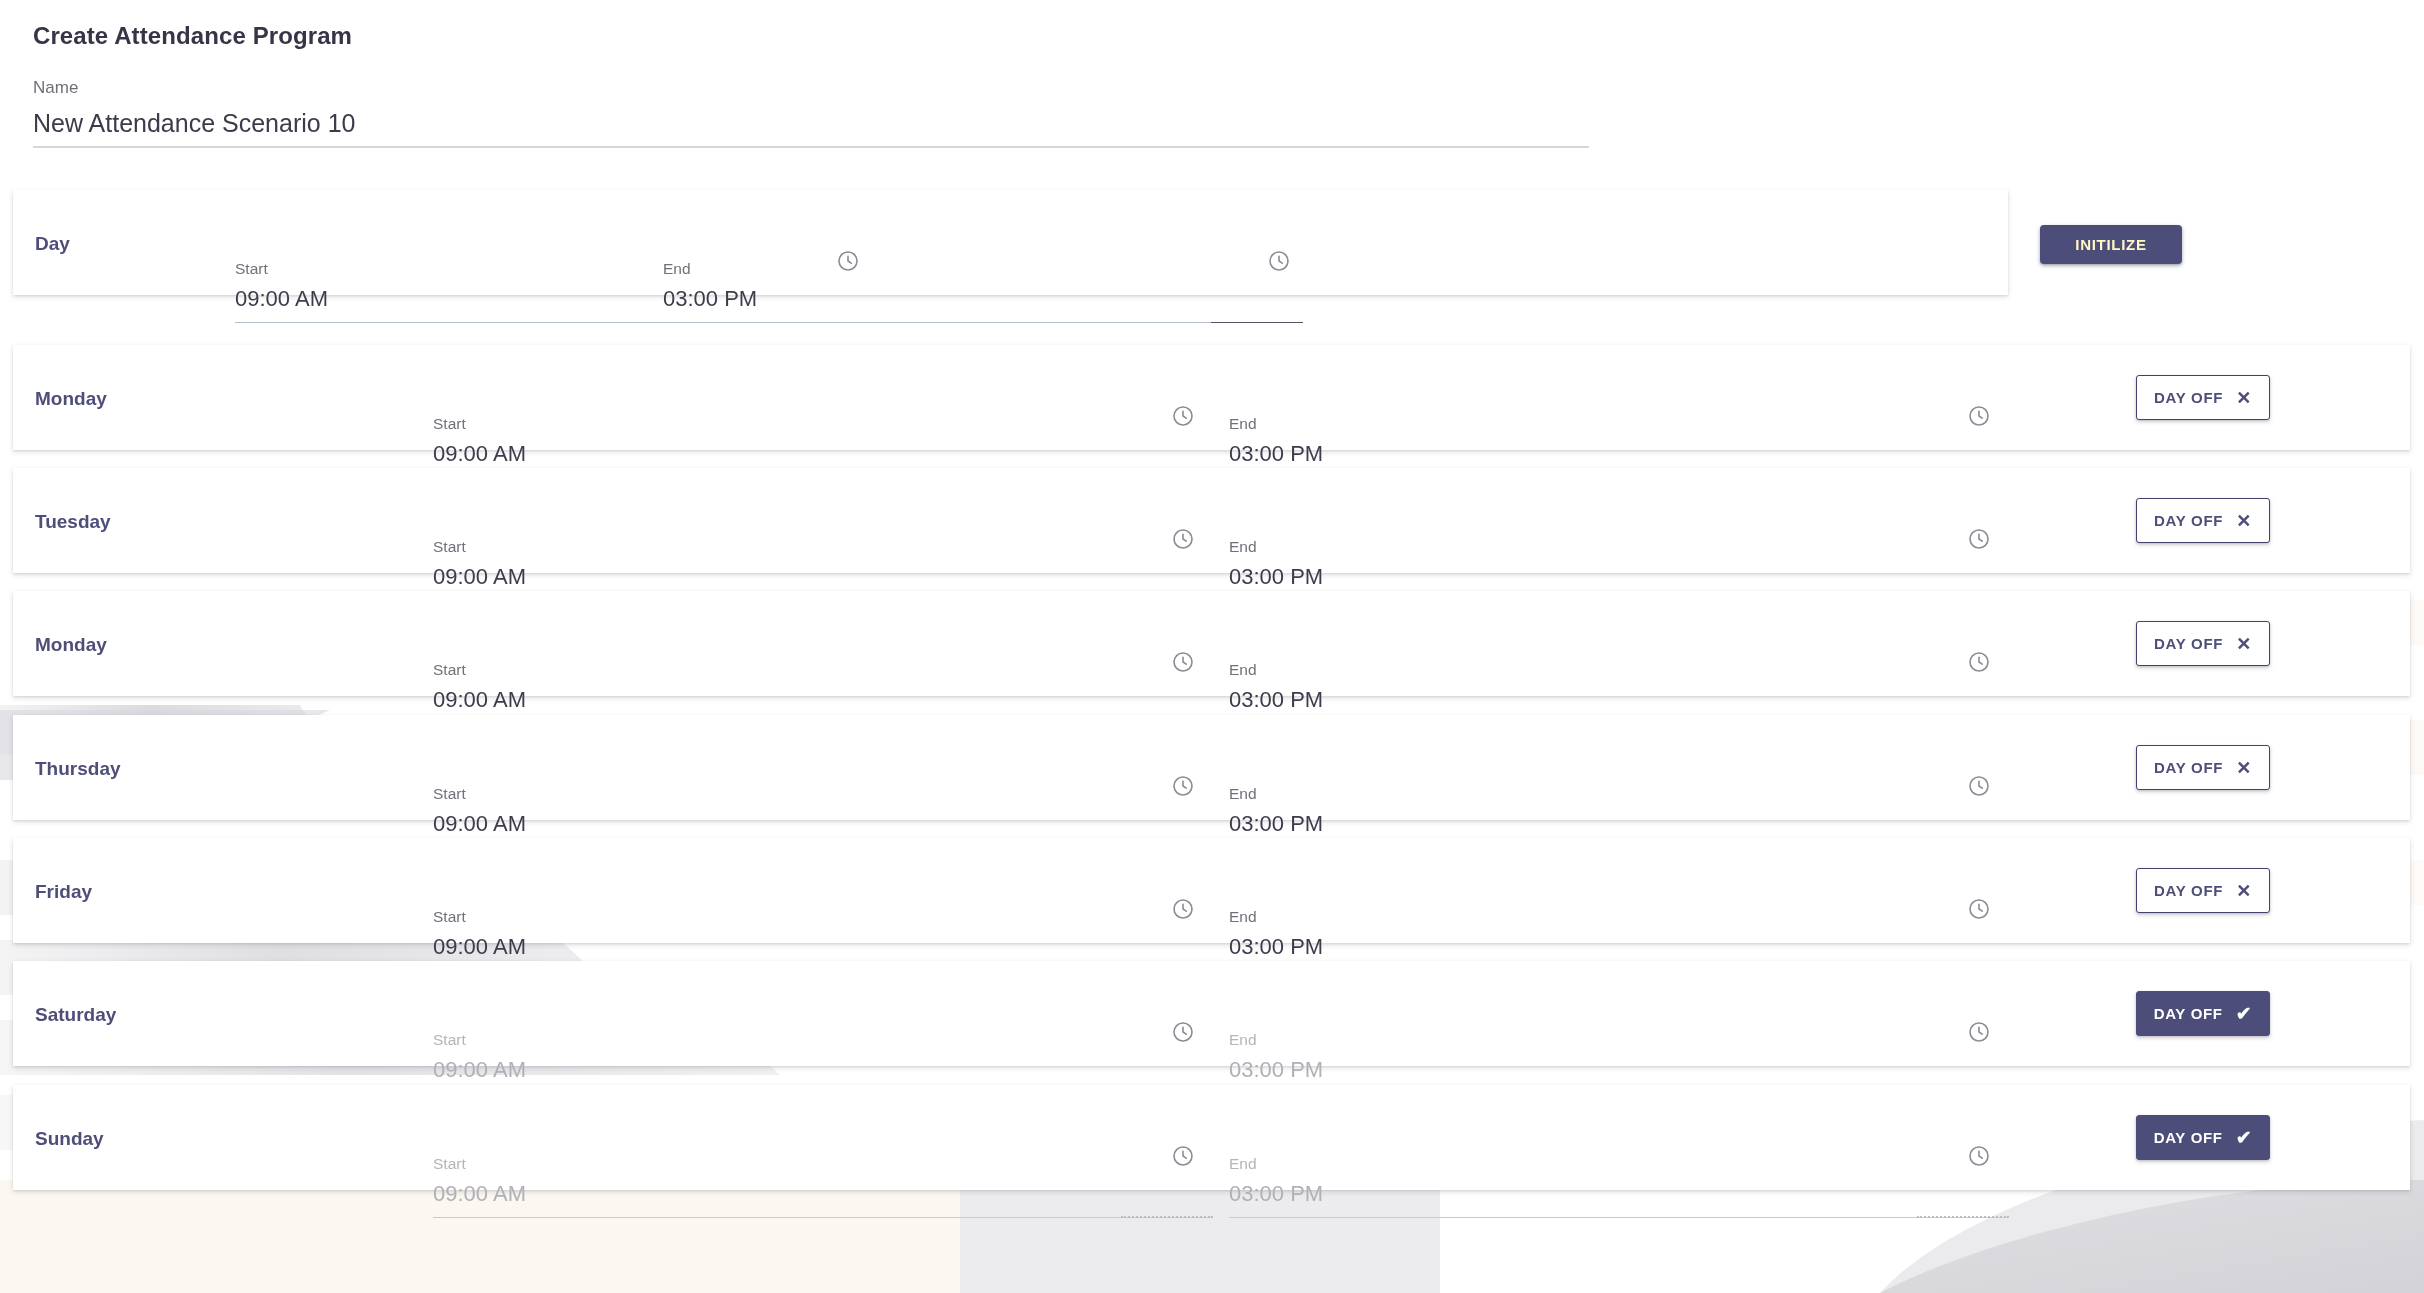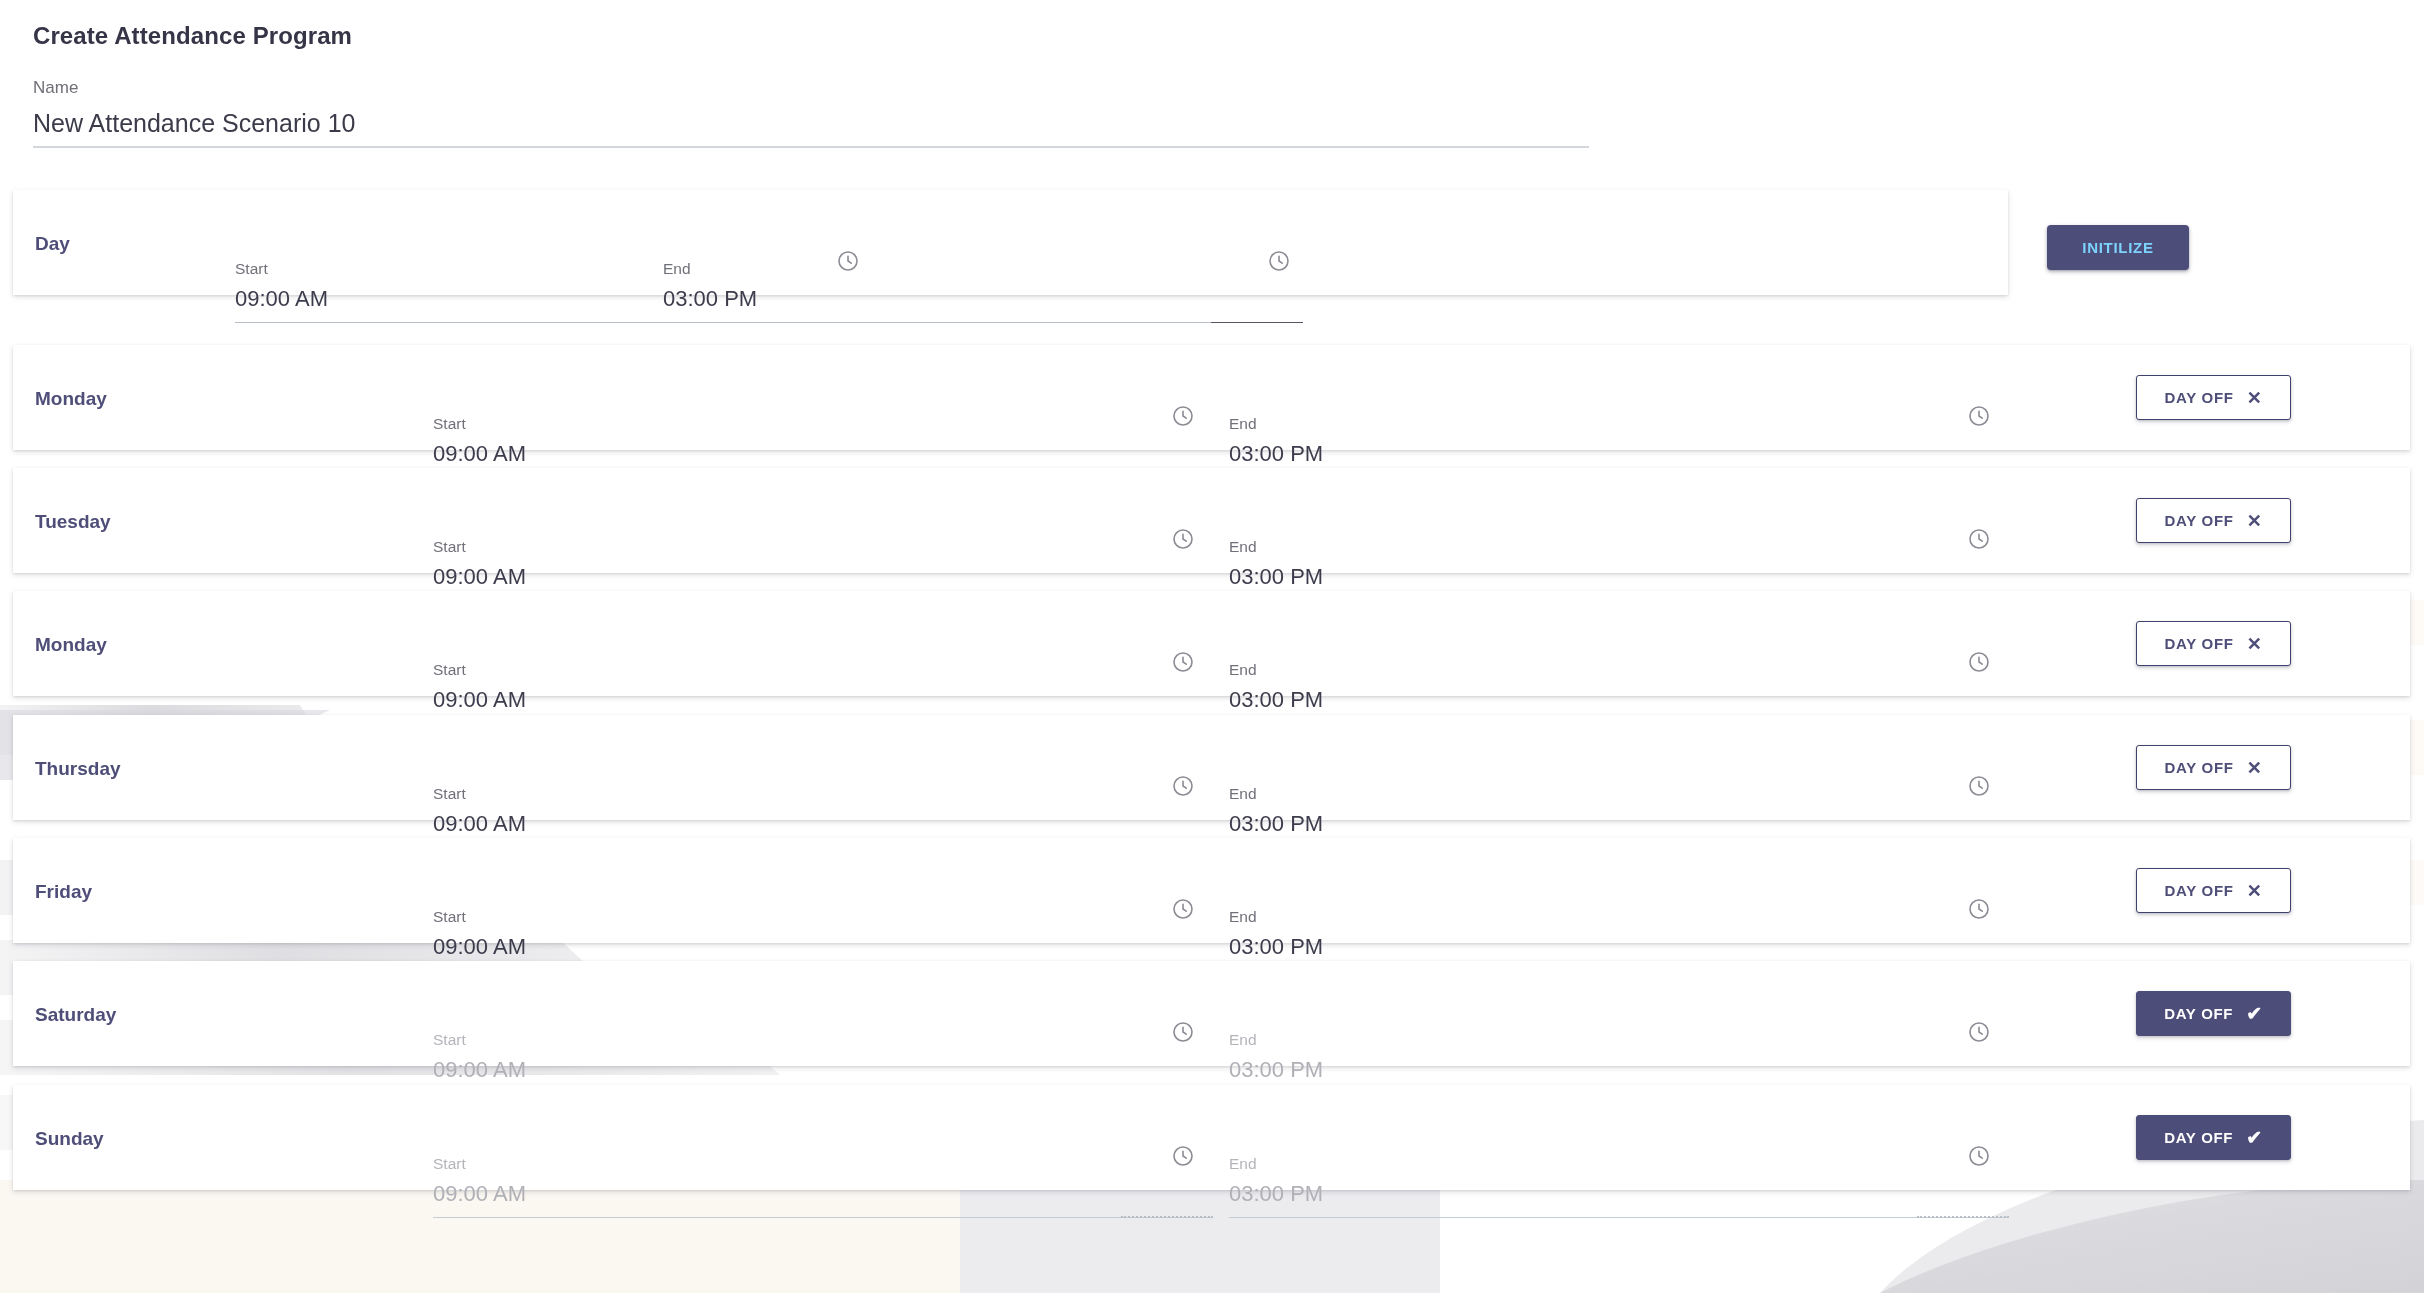--- a/index.html
+++ b/index.html
@@ -126,32 +126,31 @@
     font-weight: bold;
     letter-spacing: .7px;
     cursor: pointer;
     border: none;
     display: inline-flex;
     align-items: center;
     justify-content: center;
   }
   .btn-init {
     position: absolute;
-    width: 142px; height: 45px;
+    width: 142px; height: 39px;
     background: #4d4d7a;
-    color: #7dd3fc;
+    color: #fef9c3;
     font-size: 15px;
     border-radius: 4px;
     box-shadow: 0 2px 4px rgba(40,40,70,.30), 0 1px 2px rgba(40,40,70,.22);
     z-index: 6;
-    margin-left: 7px;
   }
   .btn-dayoff {
     position: absolute;
-    width: 155px; height: 45px;
+    width: 134px; height: 45px;
     font-size: 15px;
     border-radius: 3px;
     gap: 13px;
     box-shadow: 0 2px 4px rgba(40,40,70,.20), 0 1px 2px rgba(40,40,70,.14);
   }
   .btn-dayoff.off {
     background: #ffffff;
     color: #4e4e79;
     border: 1.6px solid #41416e;
   }

